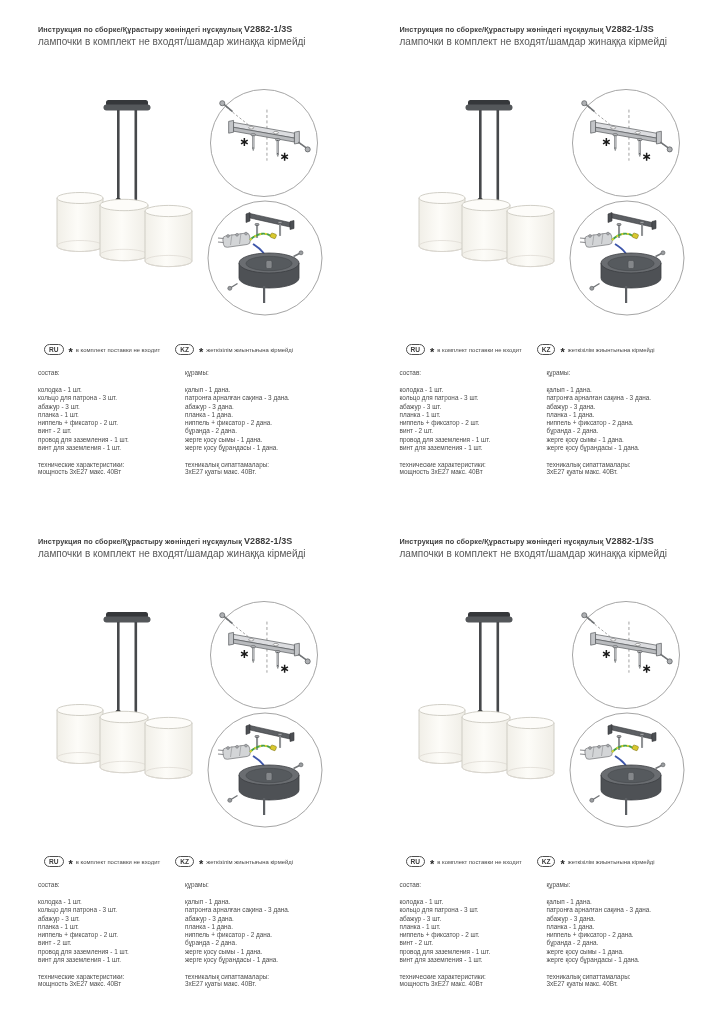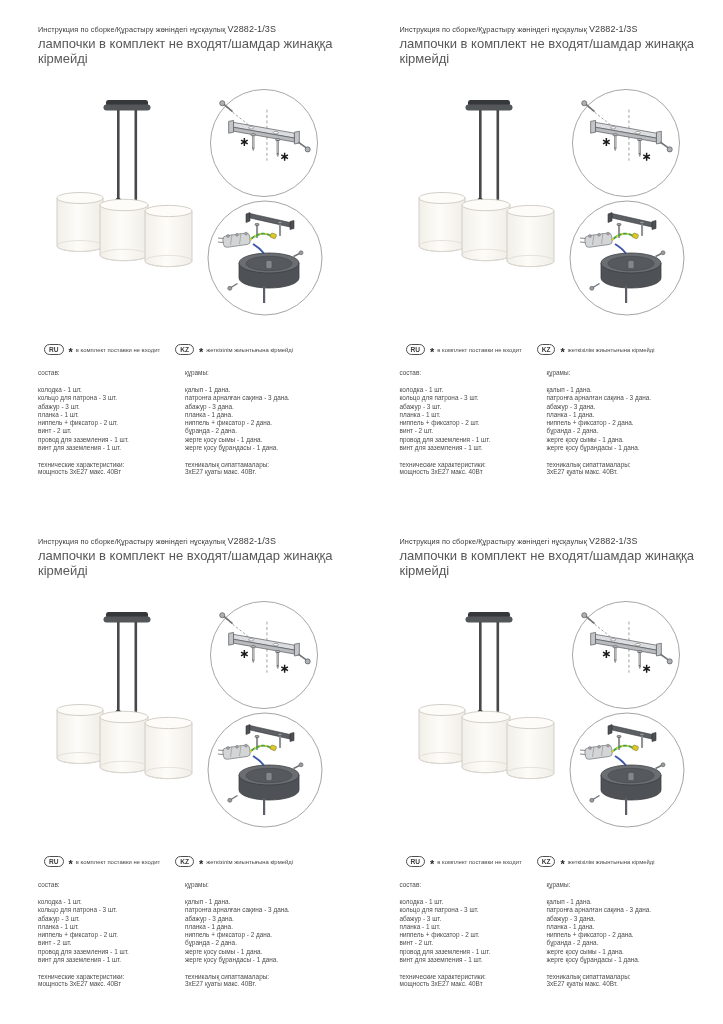--- a/index.html
+++ b/index.html
@@ -3,23 +3,23 @@
 <meta charset="utf-8">
 <style>
   * { margin:0; padding:0; box-sizing:border-box; }
   html,body { width:723px; height:1024px; background:#ffffff;
               font-family:"Liberation Sans", sans-serif; overflow:hidden; }
   #sheet { display:grid; grid-template-columns:361.5px 361.5px;
            grid-template-rows:512px 512px; width:723px; height:1024px; }
   .quad { position:relative; overflow:hidden; }
 
   .q-title { position:absolute; left:38px; top:24px; width:315px; }
-  .t1 { font-size:7.3px; font-weight:normal; color:#3c3c3c; letter-spacing:.1px; }
+  .t1 { font-size:7.3px; font-weight:bold; color:#3c3c3c; letter-spacing:.1px; }
   .t1 .code { font-size:9px; margin-left:2px; }
-  .t2 { font-size:13px; color:#585858; margin-top:2px; }
+  .t2 { font-size:10px; color:#585858; margin-top:2px; }
 
   .lamp { position:absolute; left:18px; top:86px; width:185px; height:235px; }
   .circle { position:absolute; }
   .c1 { left:209px; top:88px; width:110px; height:110px; }
   .c2 { left:206px; top:199px; width:118px; height:118px; }
 
   .legend { position:absolute; left:44px; top:344px; width:305px;
             display:flex; align-items:center; white-space:nowrap; }
   .badge { display:inline-block; border:1px solid #4f4f4f; border-radius:8px;
            padding:1px 4px; font-size:6.6px; font-weight:bold; color:#3c3c3c;

